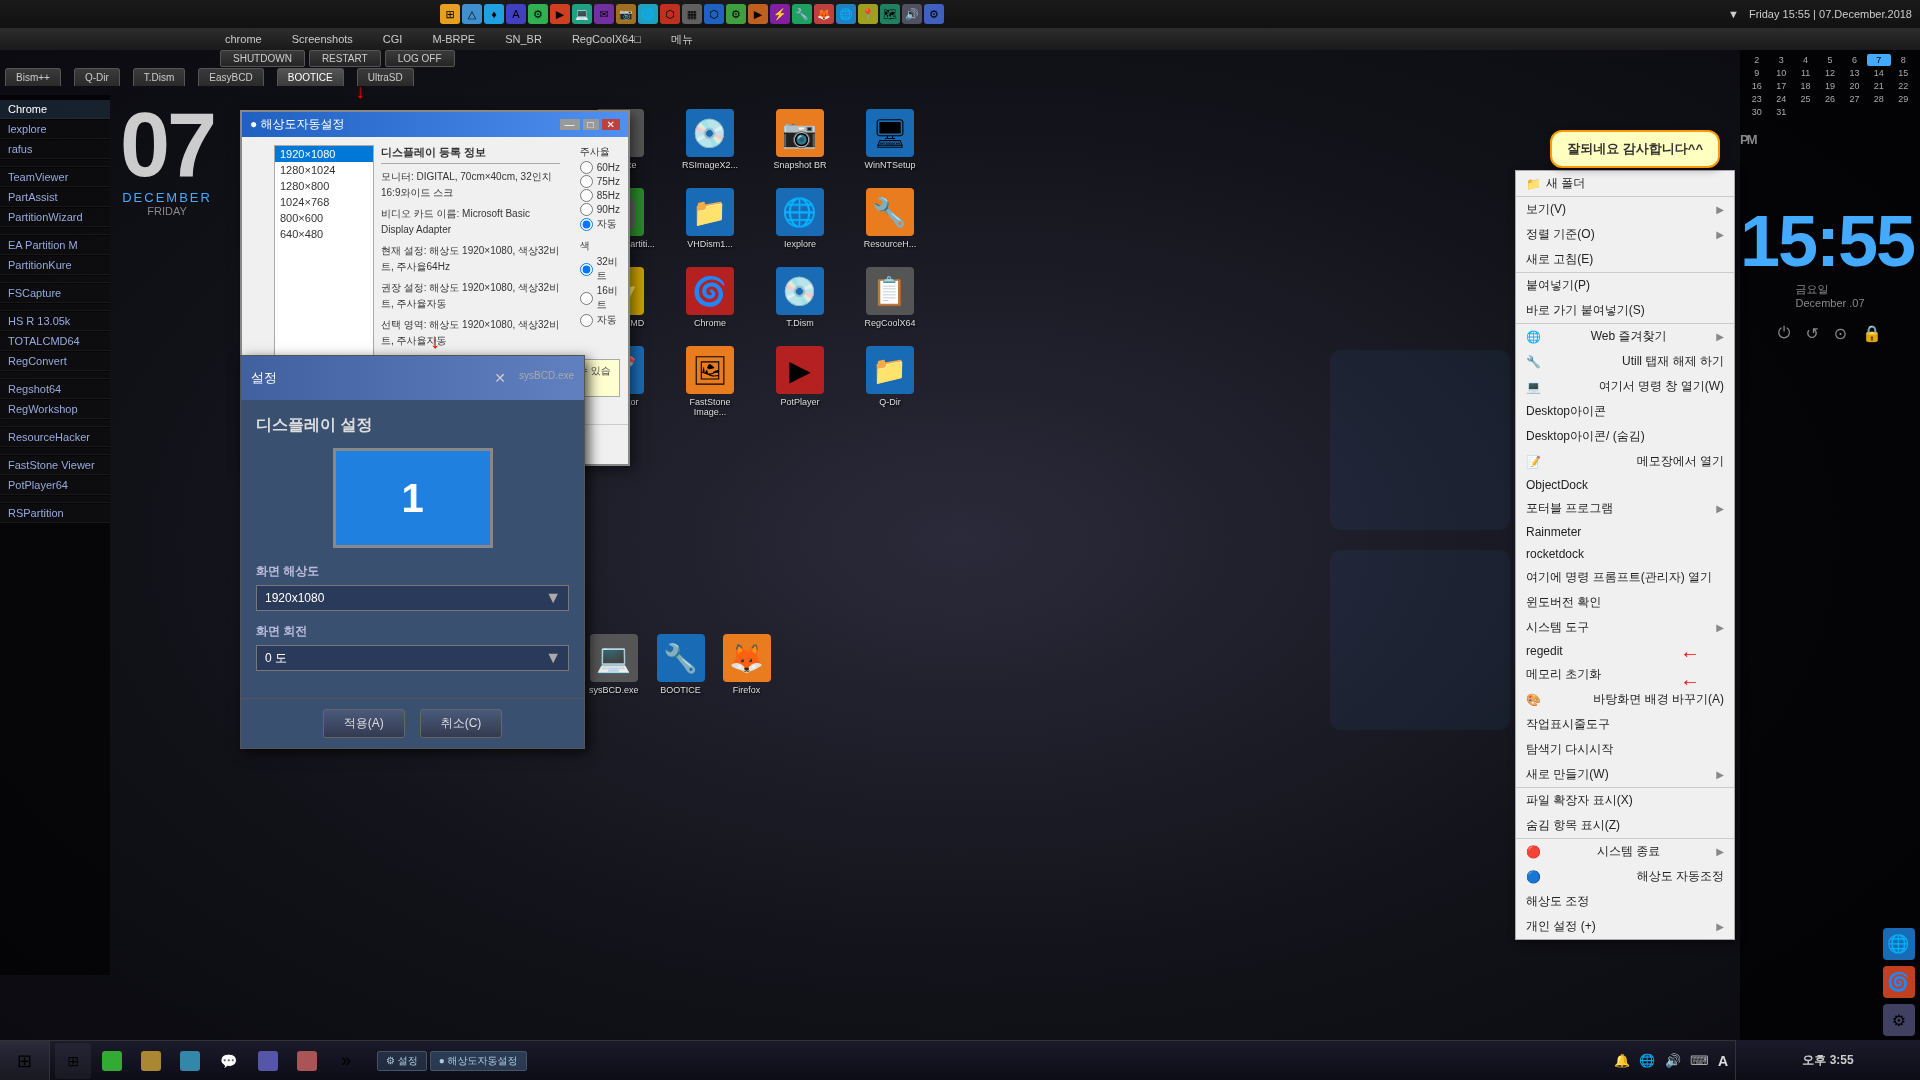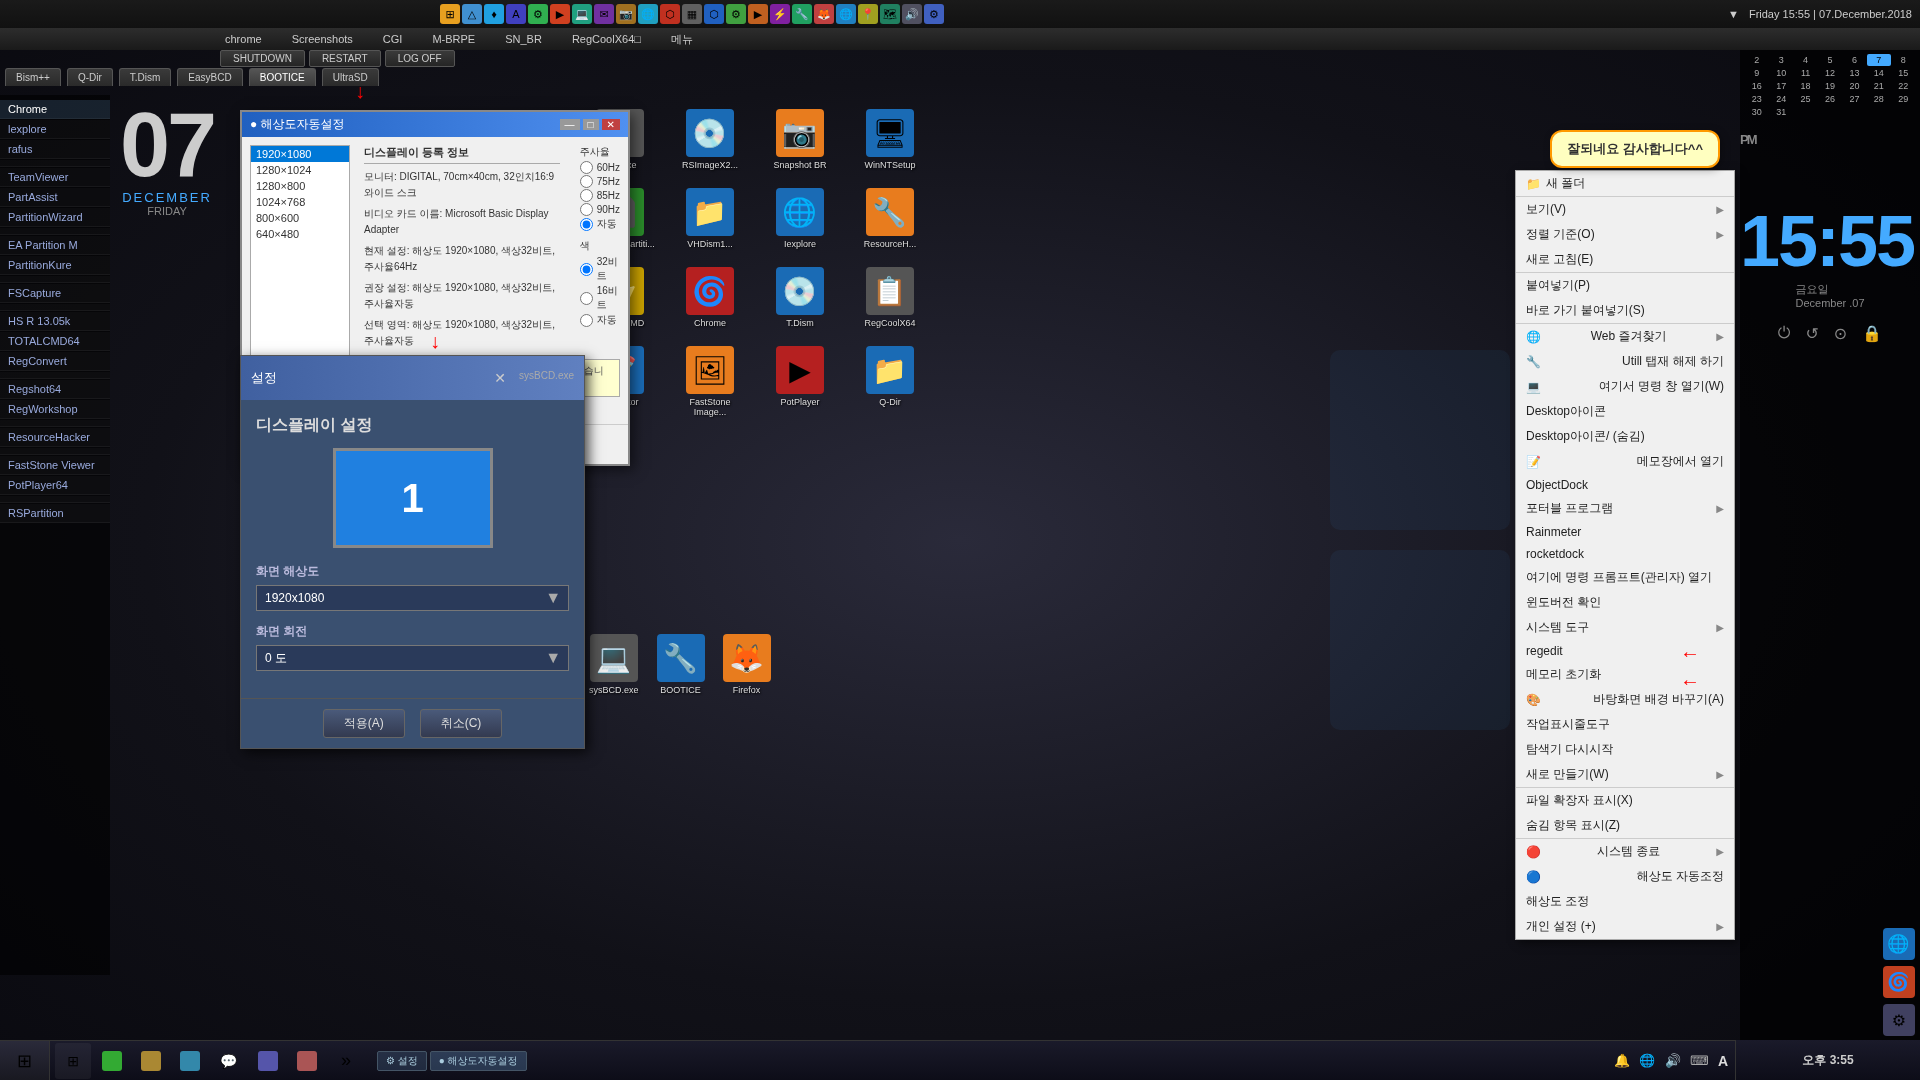--- a/index.html
+++ b/index.html
@@ -116,21 +116,21 @@
       border-radius: 2px;
     }
 
     
     #quick-tabs {
       position: absolute;
       top: 68px;
       left: 0;
       display: flex;
       align-items: flex-end;
-      gap: 6px;
+      gap: 13px;
       padding-left: 5px;
       z-index: 100;
     }
 
     .qtab {
       background: linear-gradient(to bottom, #3a3a3a, #2a2a2a);
       border: 1px solid #555;
       border-bottom: none;
       color: #ccc;
       font-size: 10px;
@@ -428,21 +428,22 @@
       padding: 4px 8px;
       display: flex;
       align-items: center;
       justify-content: space-between;
       font-size: 12px;
     }
 
     #display-settings-bg .dialog-body {
       display: flex;
       padding: 8px;
-      gap: 14px;
+      gap: 7px;
+      margin-left: 24px;
     }
 
     .res-list {
       width: 100px;
       border: 1px solid #aaa;
       background: #fff;
       overflow-y: auto;
       font-size: 11px;
     }
 

